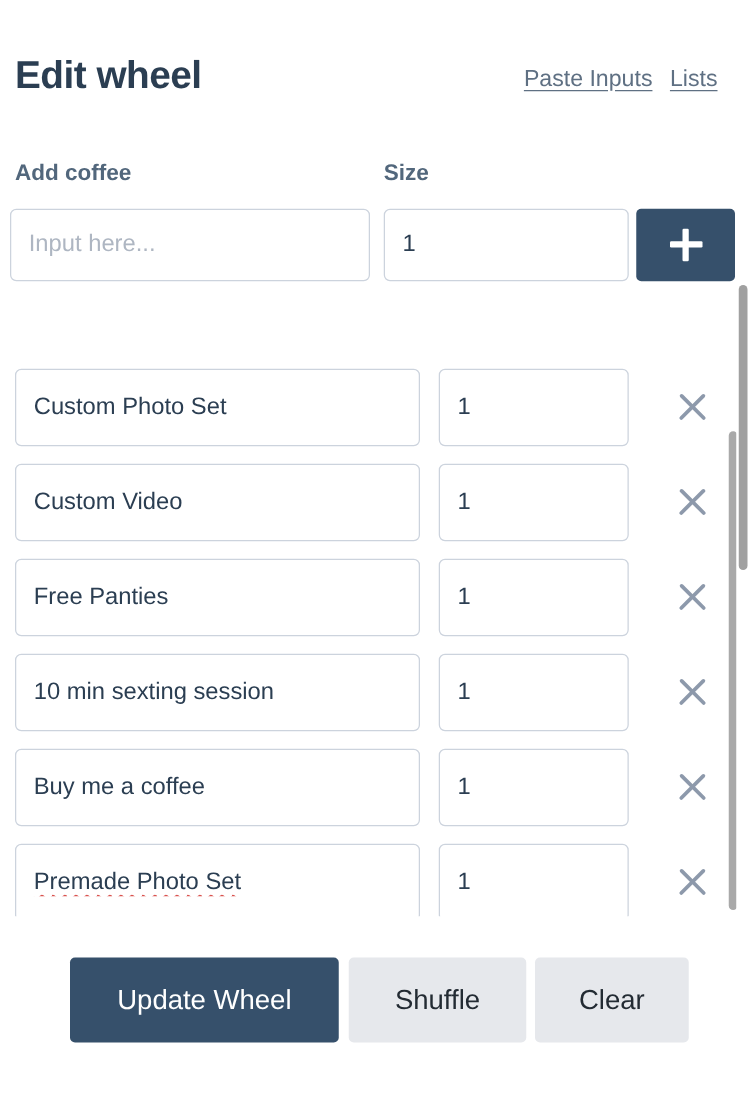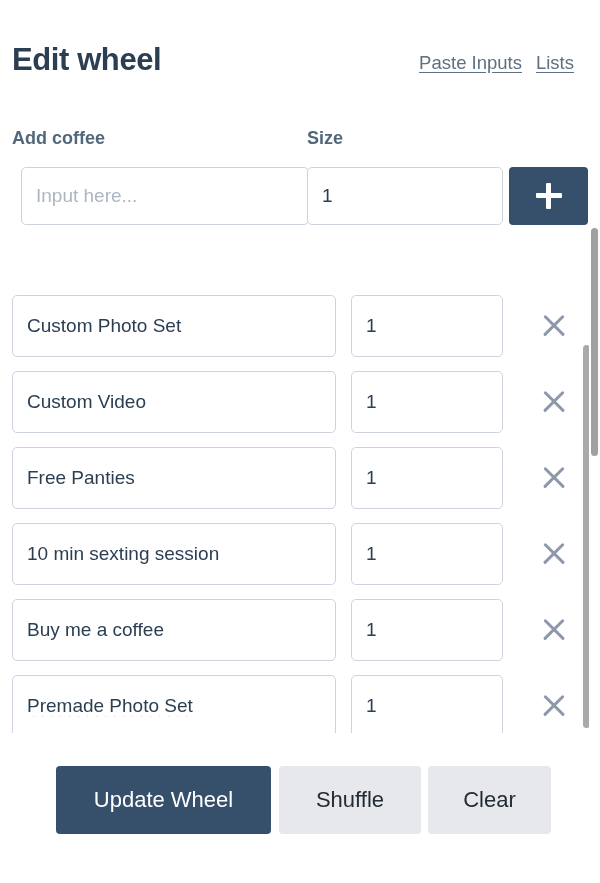--- a/index.html
+++ b/index.html
@@ -87,21 +87,21 @@
     background: #fff;
     font-size: 19px;
     color: #2b3e52;
     font-family: "Liberation Sans", sans-serif;
     padding: 0 14px;
     outline: none;
   }
   .field::placeholder { color: #aeb6c2; }
 
   #new-input {
-    left: 21px;
+    left: 8px;
     top: 39px;
     width: 288px;
     height: 58px;
   }
   #new-size {
     left: 307px;
     top: 39px;
     width: 196px;
     height: 58px;
   }

